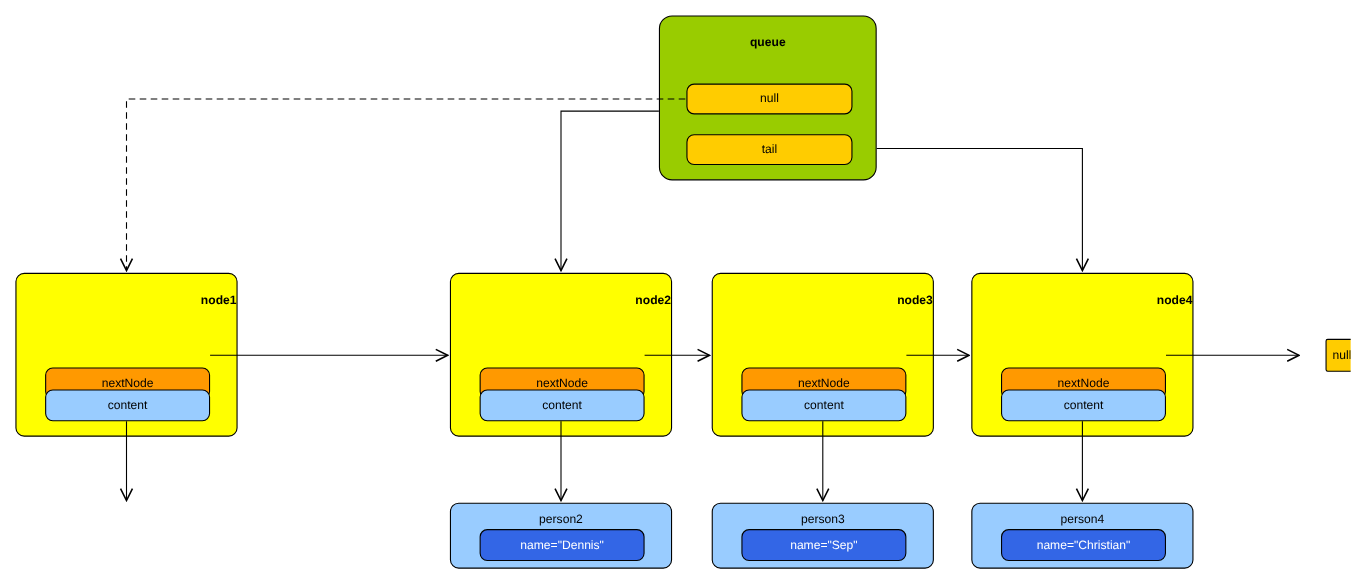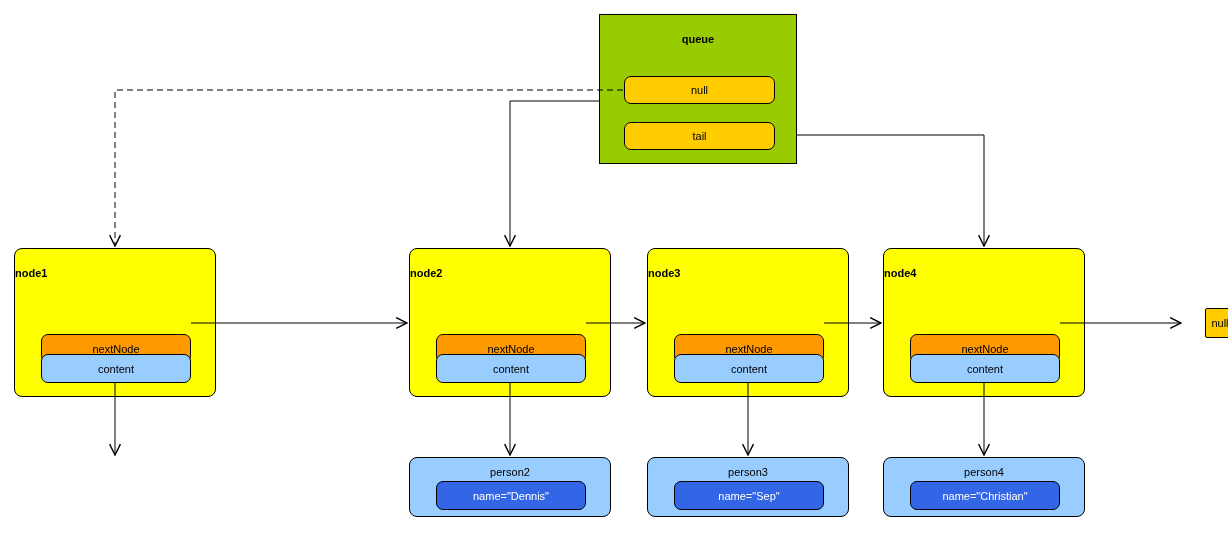--- a/index.html
+++ b/index.html
@@ -13,21 +13,21 @@
   }
   .box {
     position: absolute;
     box-sizing: border-box;
     border: 1px solid #000;
   }
   
   .queue {
     left: 599px; top: 14px; width: 198px; height: 150px;
     background: var(--queue_green, #99CC00);
-    border-radius: 0;
+    border-radius: 12px;
   }
   .queue-title {
     position: absolute; top: 18px; left: 0; width: 100%;
     text-align: center; font-size: 11px; font-weight: bold; color: #000;
   }
   .field {
     position: absolute;
     box-sizing: border-box;
     border: 1px solid #000;
     border-radius: 7px;
@@ -38,21 +38,21 @@
   .qfield.head { top: 61px; }
   .qfield.tail { top: 107px; }
   
   .node {
     top: 248px; width: 202px; height: 149px;
     background: var(--node_yellow, #FFFF00);
     border-radius: 8px;
   }
   .node-title {
     position: absolute; top: 18px; left: 0; width: 100%;
-    text-align: left; font-size: 11px; font-weight: bold; color: #000;
+    text-align: right; font-size: 11px; font-weight: bold; color: #000;
   }
   .nfield { left: 26px; width: 150px; height: 29px; }
   .next    { top: 61px;  background: var(--next_orange, #FF9900); margin-top: 24px; }
   .content { top: 105px; background: var(--light_blue, #99CCFF); }
   
   .person {
     top: 457px; width: 202px; height: 60px;
     background: var(--light_blue, #99CCFF);
     border-radius: 8px;
   }

